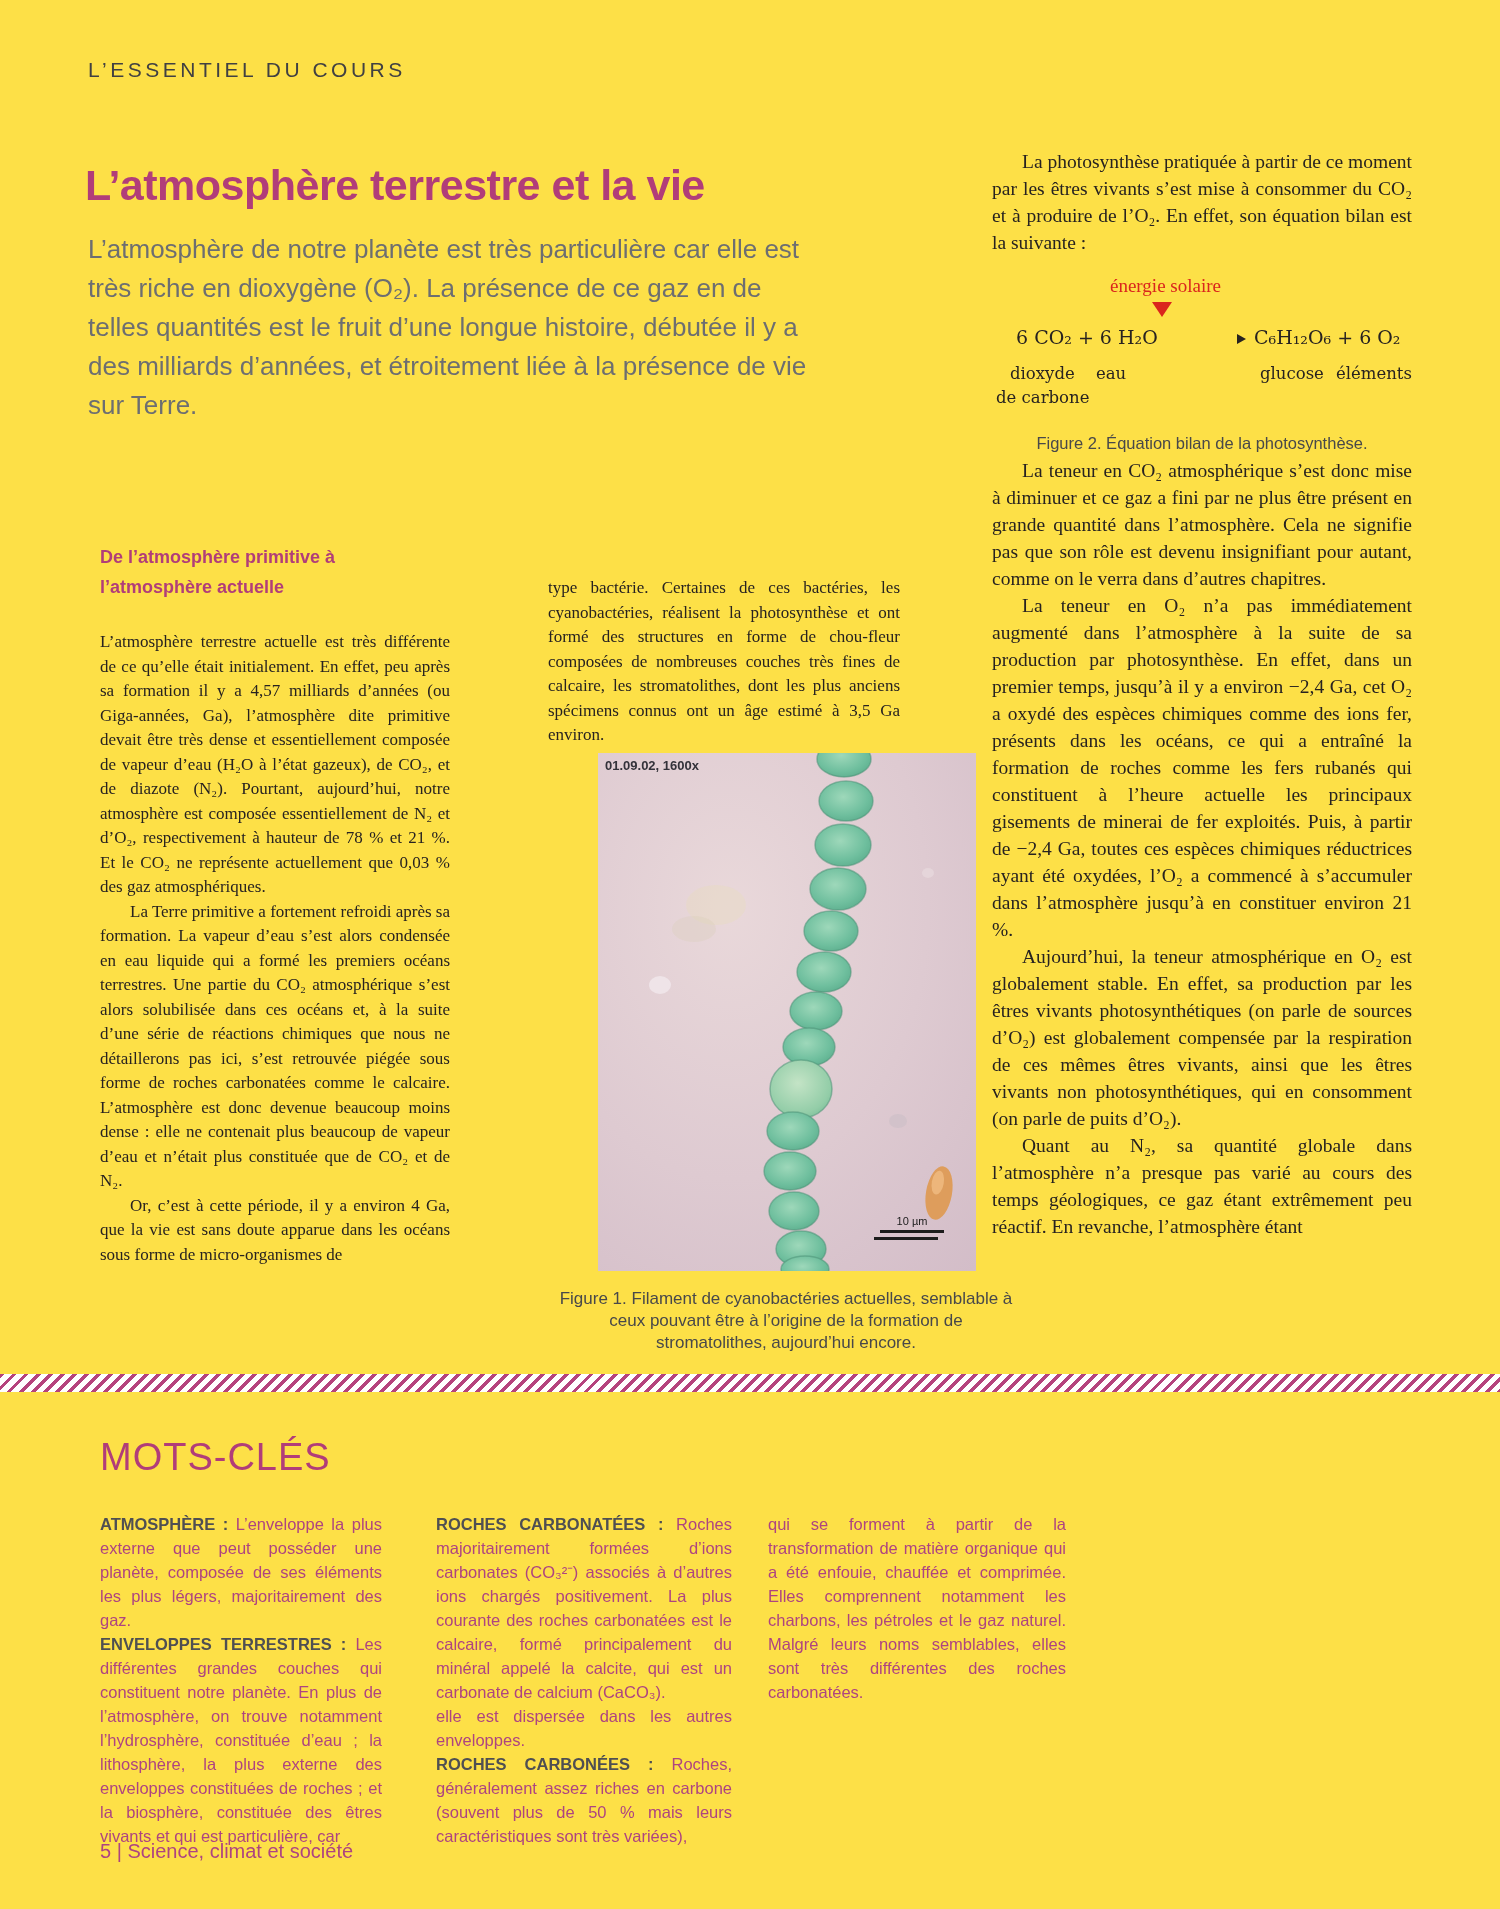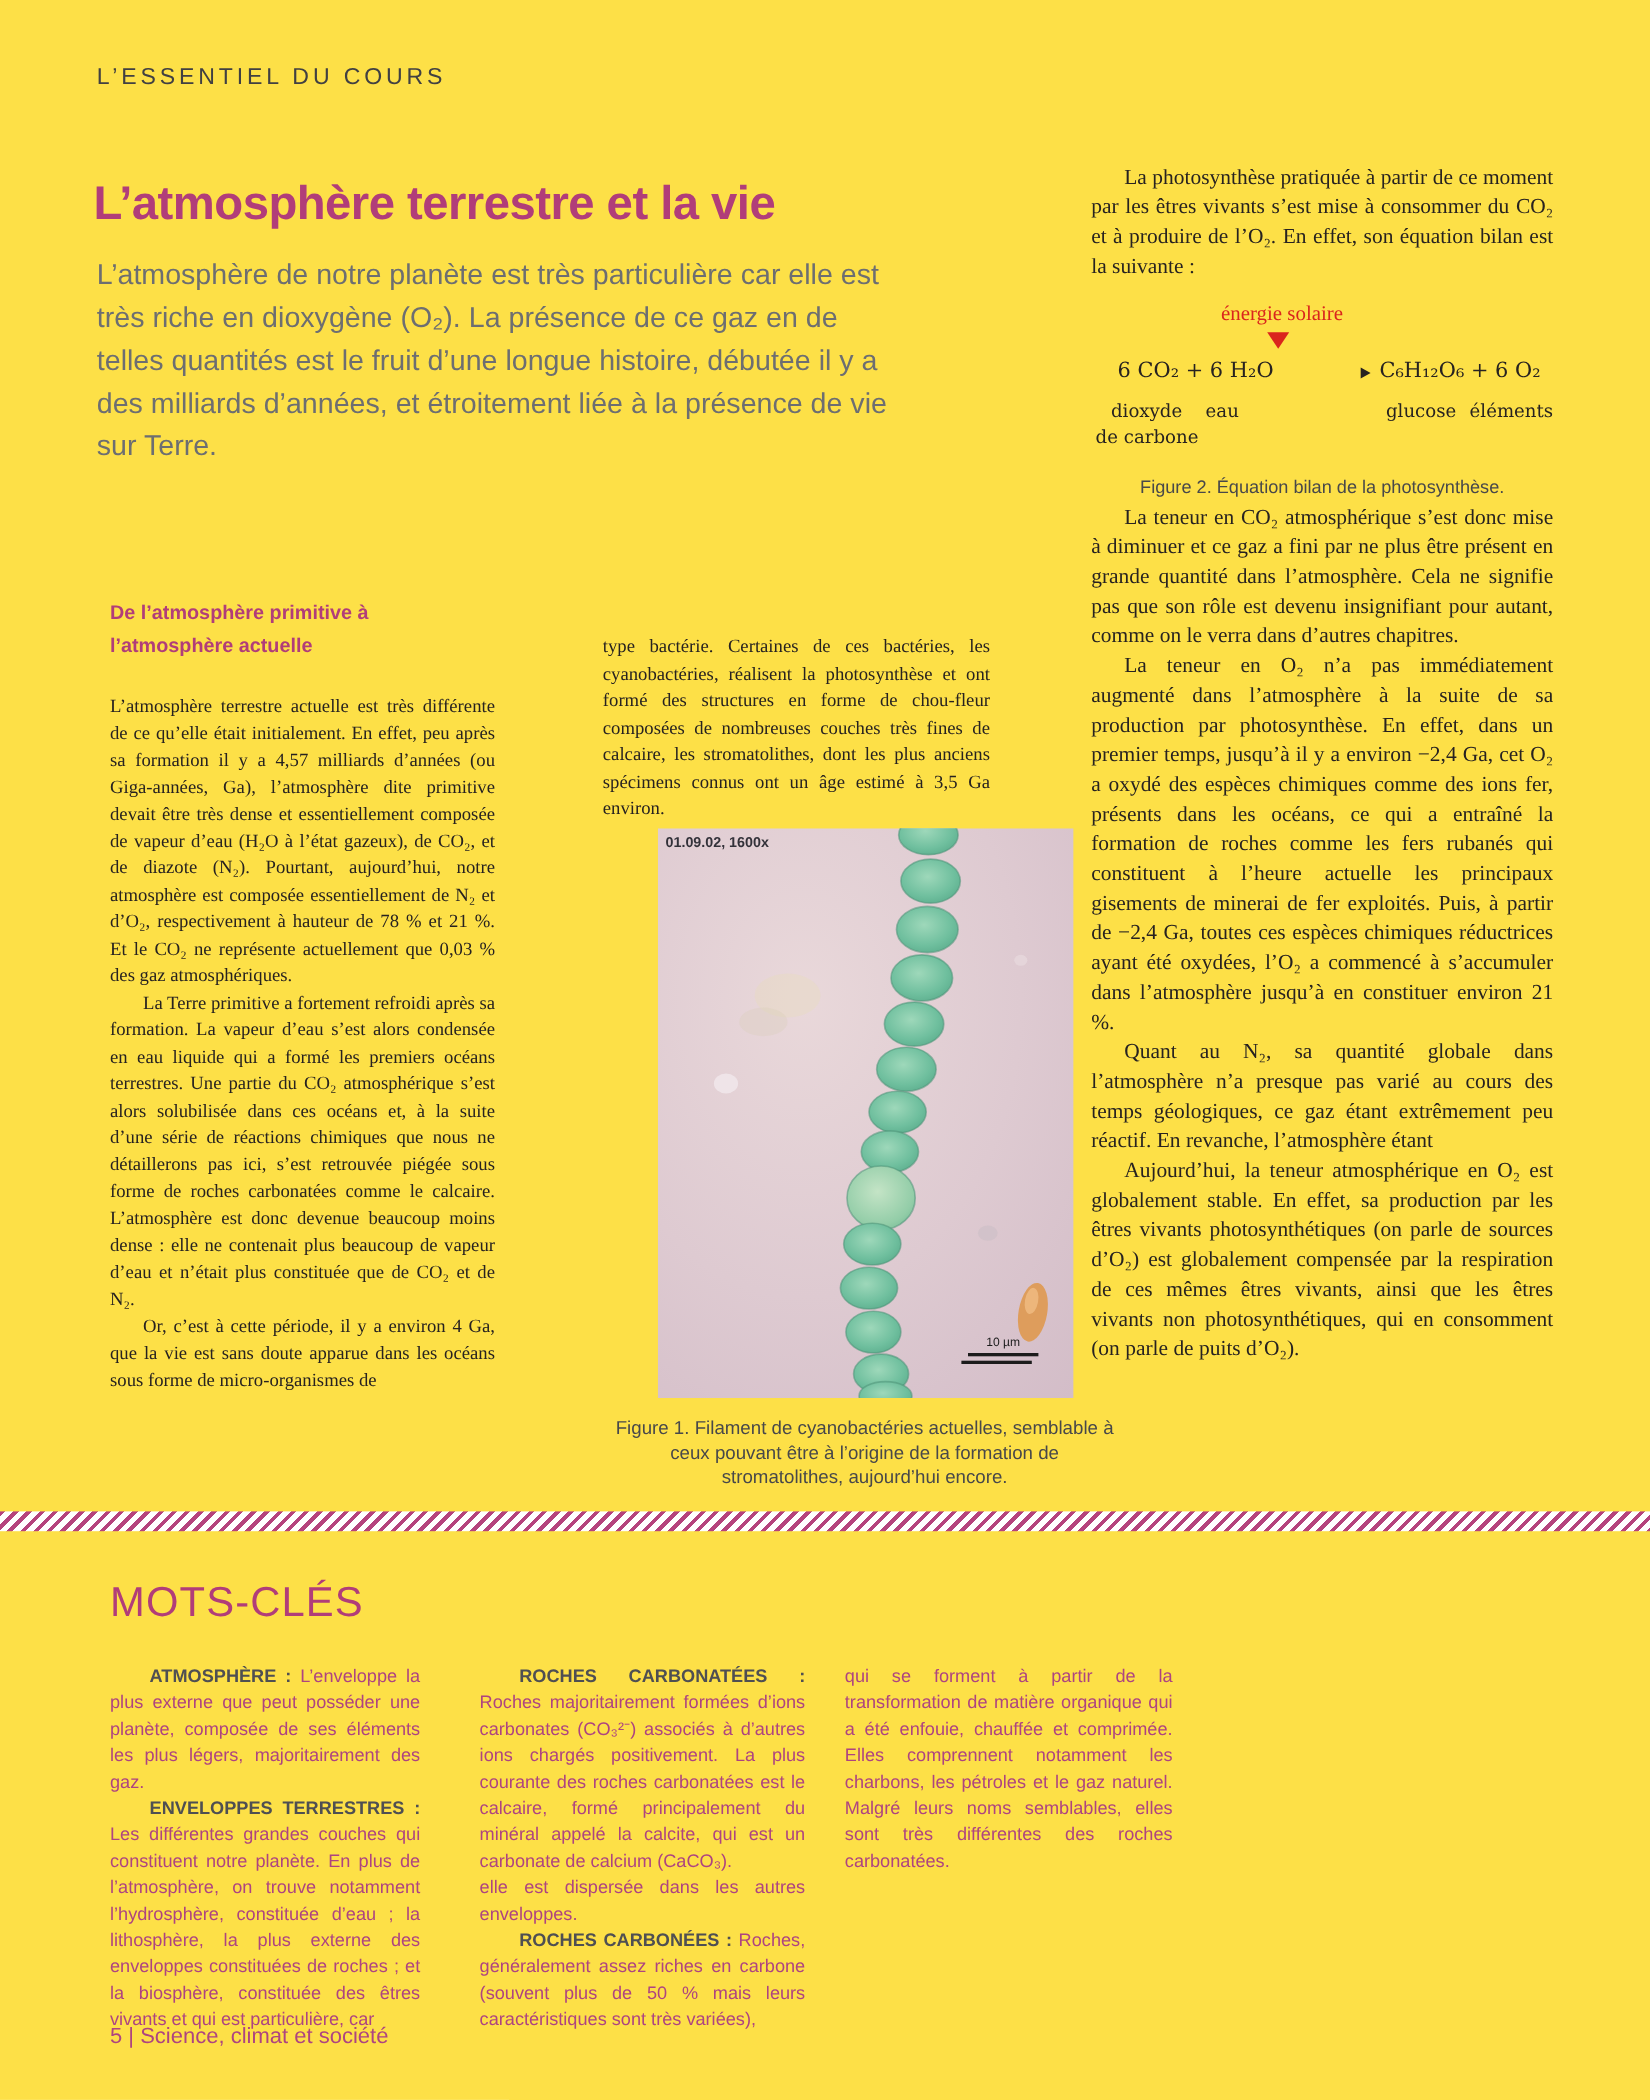--- a/index.html
+++ b/index.html
@@ -63,21 +63,21 @@
   
   .divider { position:absolute; left:0; top:1374px; width:1500px; height:18px;
              background:repeating-linear-gradient(135deg,#b5437d 0 3.5px,#ffffff 3.5px 8.5px); }
   
   .kw-title { position:absolute; left:100px; top:1436px; font-size:38px; letter-spacing:1px; color:#b13d79; }
   .kw-col { position:absolute; top:1512px; font-size:16.5px; line-height:24px; text-align:justify; }
   .kw-col p { margin:0; }
   .kw-c1 { left:100px; width:282px; }
   .kw-c2 { left:436px; width:296px; }
   .kw-c3 { left:768px; width:298px; }
-  .kw-term { font-weight:bold; color:#4f4f52;margin-left:36px; }
+  .kw-term { font-weight:bold; color:#4f4f52; }
   .kw-def  { color:#ae4480; }
   
   .footer { position:absolute; left:100px; top:1840px; font-size:20px; color:#ae4480; }
 </style>
 </head>
 <body>
 
 <div class="page">
 
   <div class="eyebrow">L’ESSENTIEL DU COURS</div>
@@ -161,22 +161,22 @@
       <span class="f2-lab f2-l-co2">dioxyde</span>
       <span class="f2-lab f2-l-h2o">eau</span>
       <span class="f2-lab f2-l-glu">glucose</span>
       <span class="f2-lab f2-l-o2">éléments</span>
       <span class="f2-l-co2b">de carbone</span>
     </div>
     <p class="fig2-caption">Figure 2. Équation bilan de la photosynthèse.</p>
 
     <p class="ind">La teneur en CO₂ atmosphérique s’est donc mise à diminuer et ce gaz a fini par ne plus être présent en grande quantité dans l’atmosphère. Cela ne signifie pas que son rôle est devenu insignifiant pour autant, comme on le verra dans d’autres chapitres.</p>
     <p class="ind">La teneur en O₂ n’a pas immédiatement augmenté dans l’atmosphère à la suite de sa production par photosynthèse. En effet, dans un premier temps, jusqu’à il y a environ −2,4 Ga, cet O₂ a oxydé des espèces chimiques comme des ions fer, présents dans les océans, ce qui a entraîné la formation de roches comme les fers rubanés qui constituent à l’heure actuelle les principaux gisements de minerai de fer exploités. Puis, à partir de −2,4 Ga, toutes ces espèces chimiques réductrices ayant été oxydées, l’O₂ a commencé à s’accumuler dans l’atmosphère jusqu’à en constituer environ 21 %.</p>
+    <p class="ind">Aujourd’hui, la teneur atmosphérique en O₂ est globalement stable. En effet, sa production par les êtres vivants photosynthétiques (on parle de sources d’O₂) est globalement compensée par la respiration de ces mêmes êtres vivants, ainsi que les êtres vivants non photosynthétiques, qui en consomment (on parle de puits d’O₂).</p>
     <p class="ind">Quant au N₂, sa quantité globale dans l’atmosphère n’a presque pas varié au cours des temps géologiques, ce gaz étant extrêmement peu réactif. En revanche, l’atmosphère étant</p>
-    <p class="ind">Aujourd’hui, la teneur atmosphérique en O₂ est globalement stable. En effet, sa production par les êtres vivants photosynthétiques (on parle de sources d’O₂) est globalement compensée par la respiration de ces mêmes êtres vivants, ainsi que les êtres vivants non photosynthétiques, qui en consomment (on parle de puits d’O₂).</p>
   </div>
 
   <div class="divider"></div>
 
   <div class="kw-title">MOTS-CLÉS</div>
 
   <div class="kw-col kw-c1">
     <p><span class="kw-term">ATMOSPHÈRE : </span><span class="kw-def">L’enveloppe la plus externe que peut posséder une planète, composée de ses éléments les plus légers, majoritairement des gaz.</span></p>
     <p><span class="kw-term">ENVELOPPES TERRESTRES : </span><span class="kw-def">Les différentes grandes couches qui constituent notre planète. En plus de l’atmosphère, on trouve notamment l’hydrosphère, constituée d’eau ; la lithosphère, la plus externe des enveloppes constituées de roches ; et la biosphère, constituée des êtres vivants et qui est particulière, car</span></p>
   </div>

